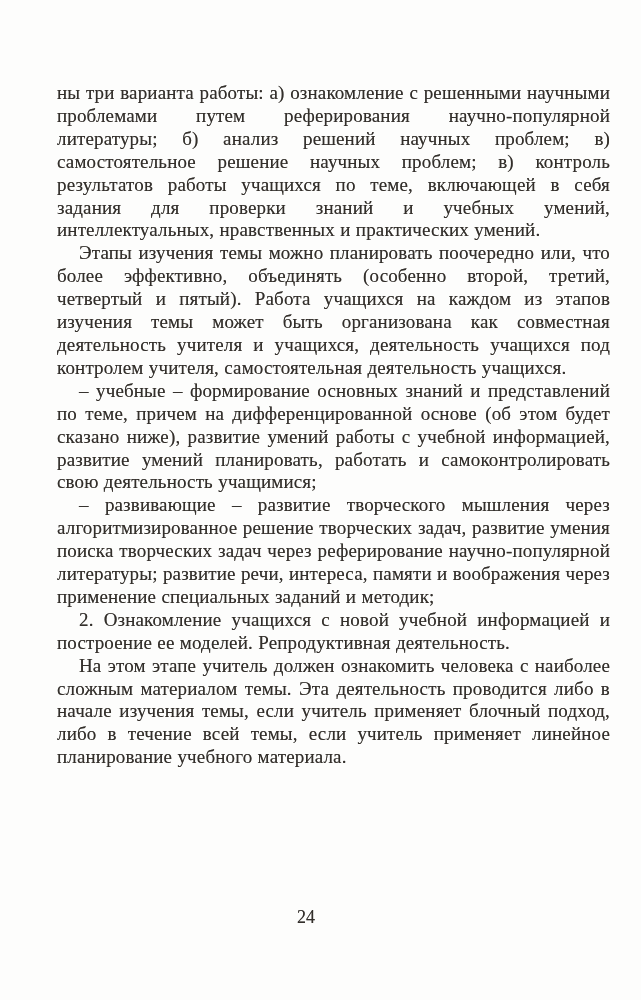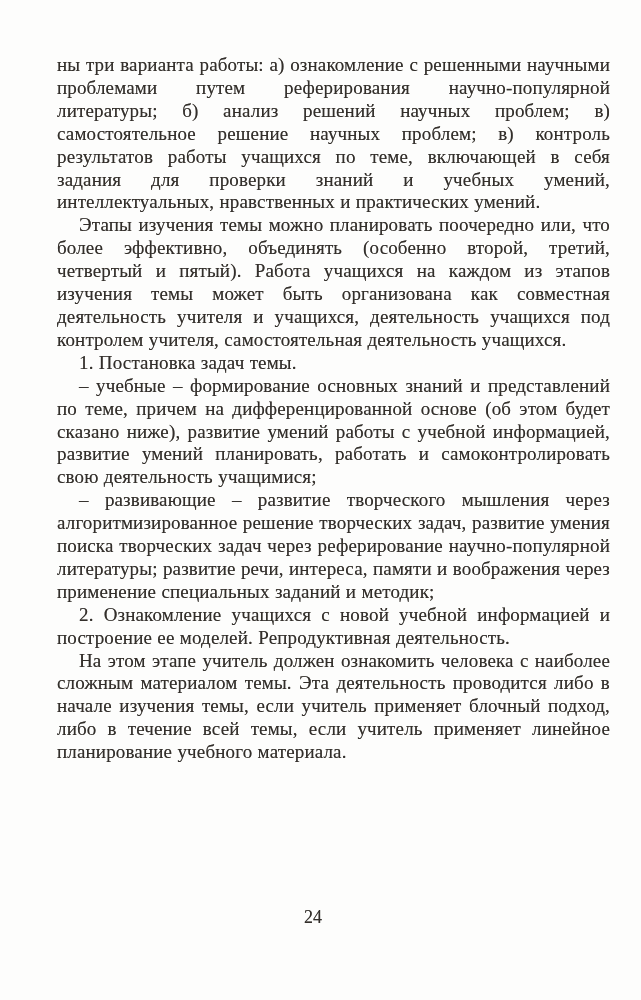--- a/index.html
+++ b/index.html
@@ -30,40 +30,39 @@
     -webkit-hyphens: auto;
     text-shadow: 0 0 0.4px rgba(51, 47, 43, 0.55);
   }
   .text-block p {
     margin: 0;
     padding: 0;
     text-indent: 22px;
   }
   .text-block p.no-indent {
     text-indent: 0;
+    margin-top: 28px;
   }
   .folio {
     position: absolute;
     top: 906px;
     left: 0;
     width: 612px;
     text-align: center;
     font-size: 18px;
     line-height: 22px;
     text-shadow: 0 0 0.4px rgba(51, 47, 43, 0.55);
-    padding-left: 7px;
   }
 </style>
 </head>
 <body>
 
 <div class="page">
   <div class="text-block" lang="ru">
     <p class="no-indent">ны три варианта работы: а) ознакомление с решенными научными проблемами путем реферирования научно-популярной литературы; б) анализ решений научных проблем; в) самостоятельное решение научных проблем; в) контроль результатов работы учащихся по теме, включающей в себя задания для проверки знаний и учебных умений, интеллектуальных, нравственных и практических умений.</p>
     <p>Этапы изучения темы можно планировать поочередно или, что более эффективно, объединять (особенно второй, третий, четвертый и пятый). Работа учащихся на каждом из этапов изучения темы может быть организована как совместная деятельность учителя и учащихся, деятельность учащихся под контролем учителя, самостоятельная деятельность учащихся.</p>
-    <p>1. Постановка задач темы.</p>
     <p>– учебные – формирование основных знаний и представлений по теме, причем на дифференцированной основе (об этом будет сказано ниже), развитие умений работы с учебной информацией, развитие умений планировать, работать и самоконтролировать свою деятельность учащимися;</p>
     <p>– развивающие – развитие творческого мышления через алгоритмизированное решение творческих задач, развитие умения поиска творческих задач через реферирование научно-популярной литературы; развитие речи, интереса, памяти и воображения через применение специальных заданий и методик;</p>
     <p>2. Ознакомление учащихся с новой учебной информацией и построение ее моделей. Репродуктивная деятельность.</p>
     <p>На этом этапе учитель должен ознакомить человека с наиболее сложным материалом темы. Эта деятельность проводится либо в начале изучения темы, если учитель применяет блочный подход, либо в течение всей темы, если учитель применяет линейное планирование учебного материала.</p>
   </div>
   <div class="folio">24</div>
 </div>
 
 </body></html>

